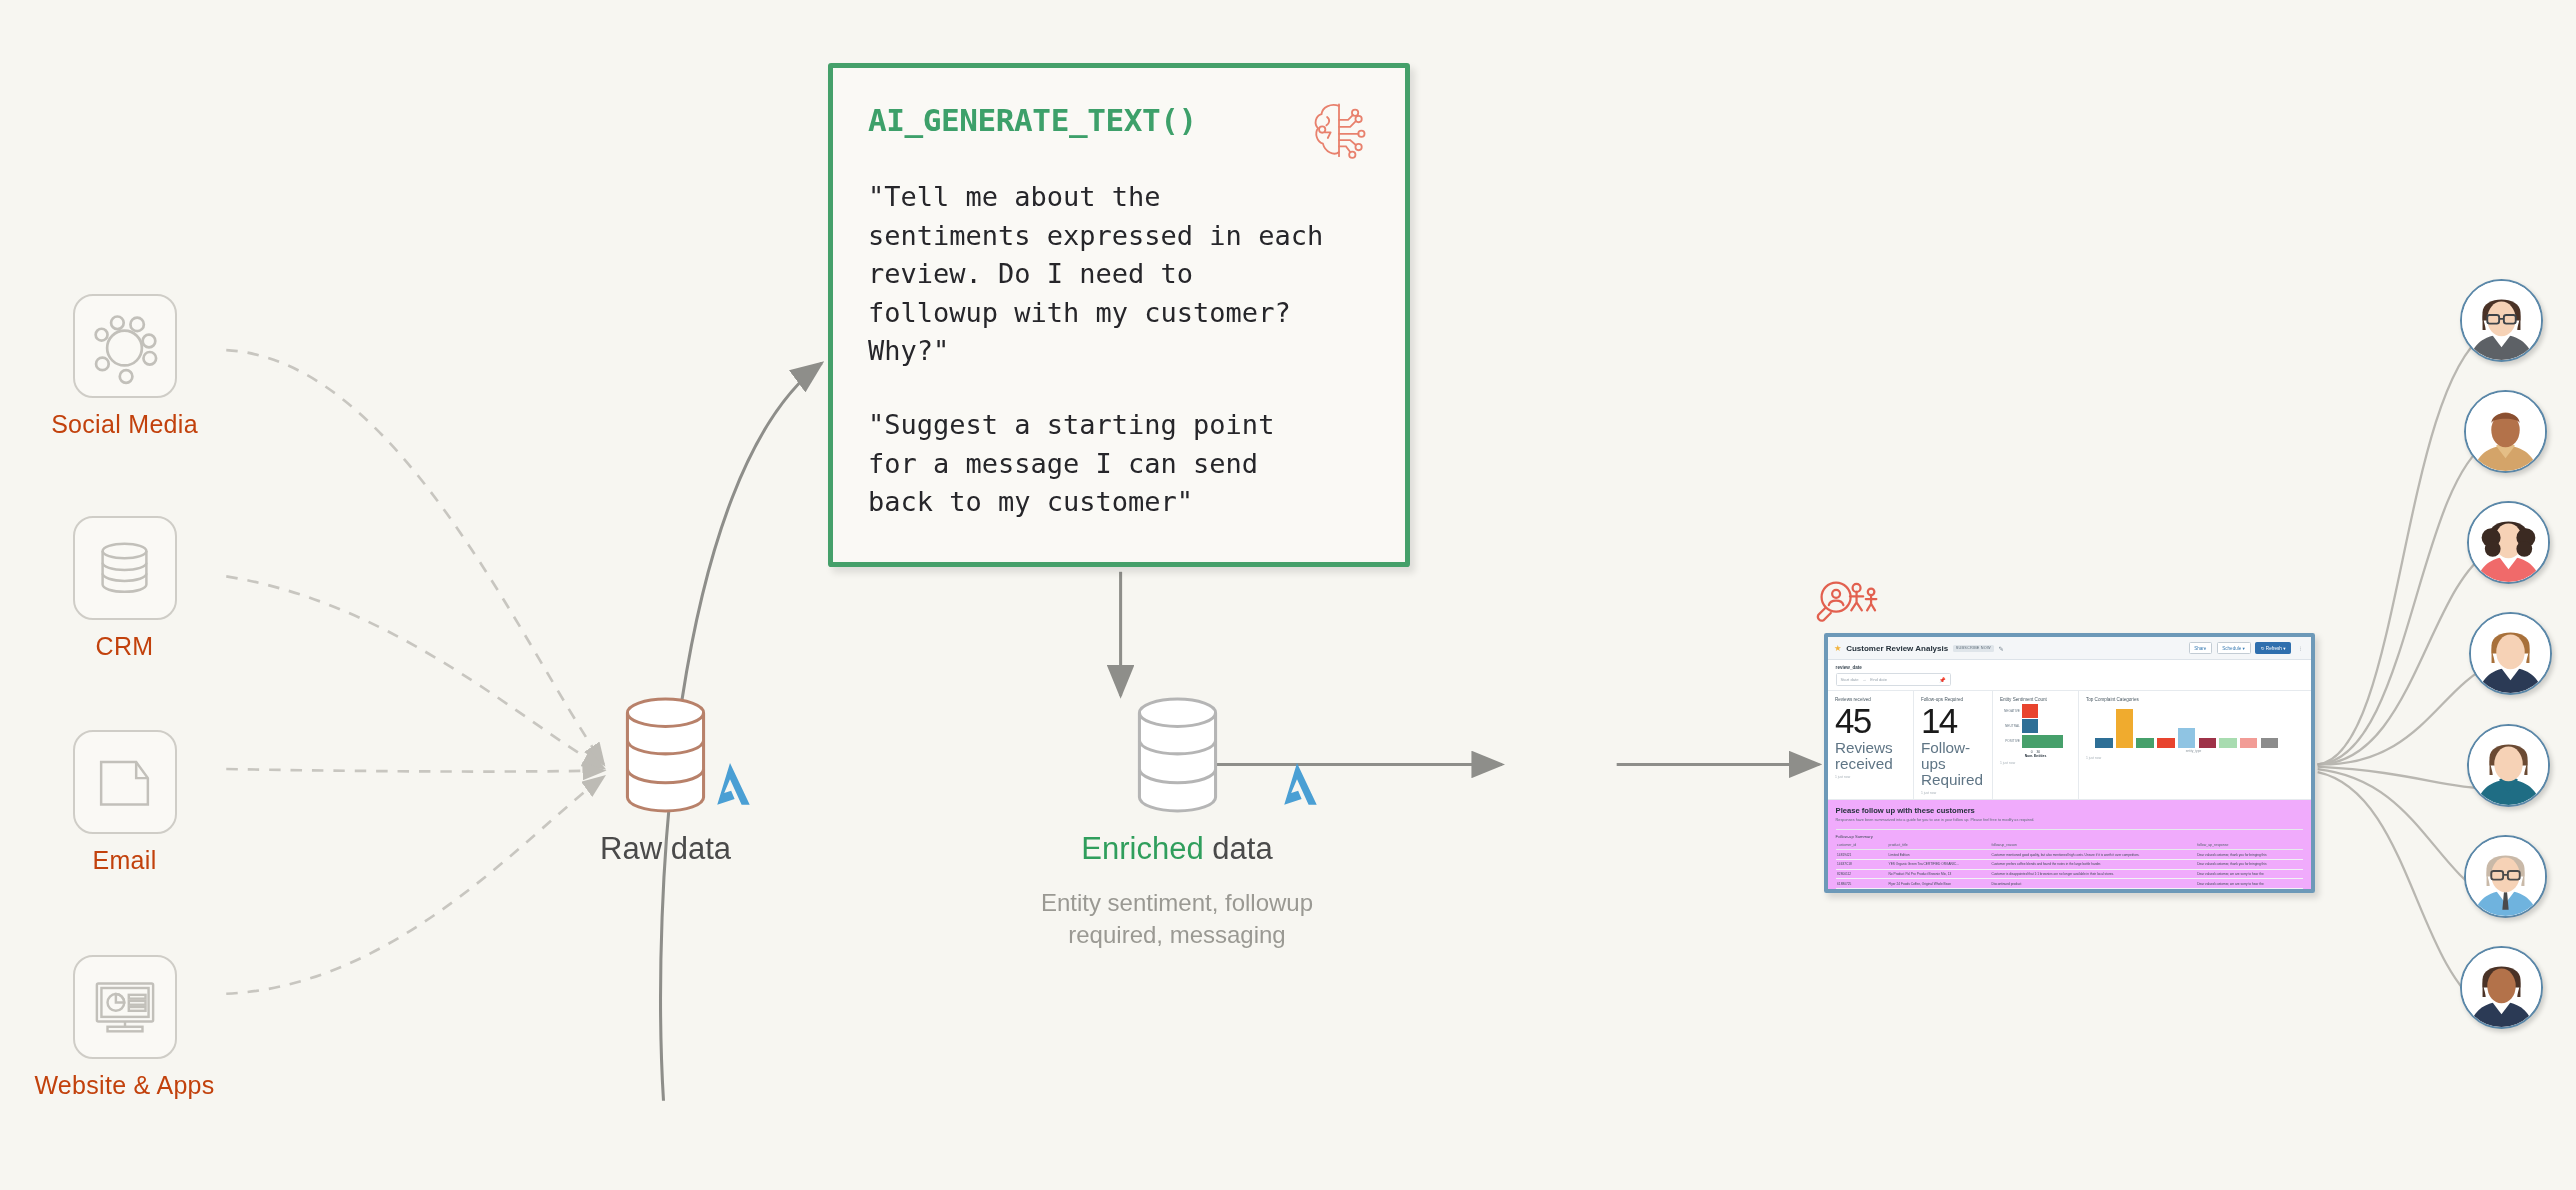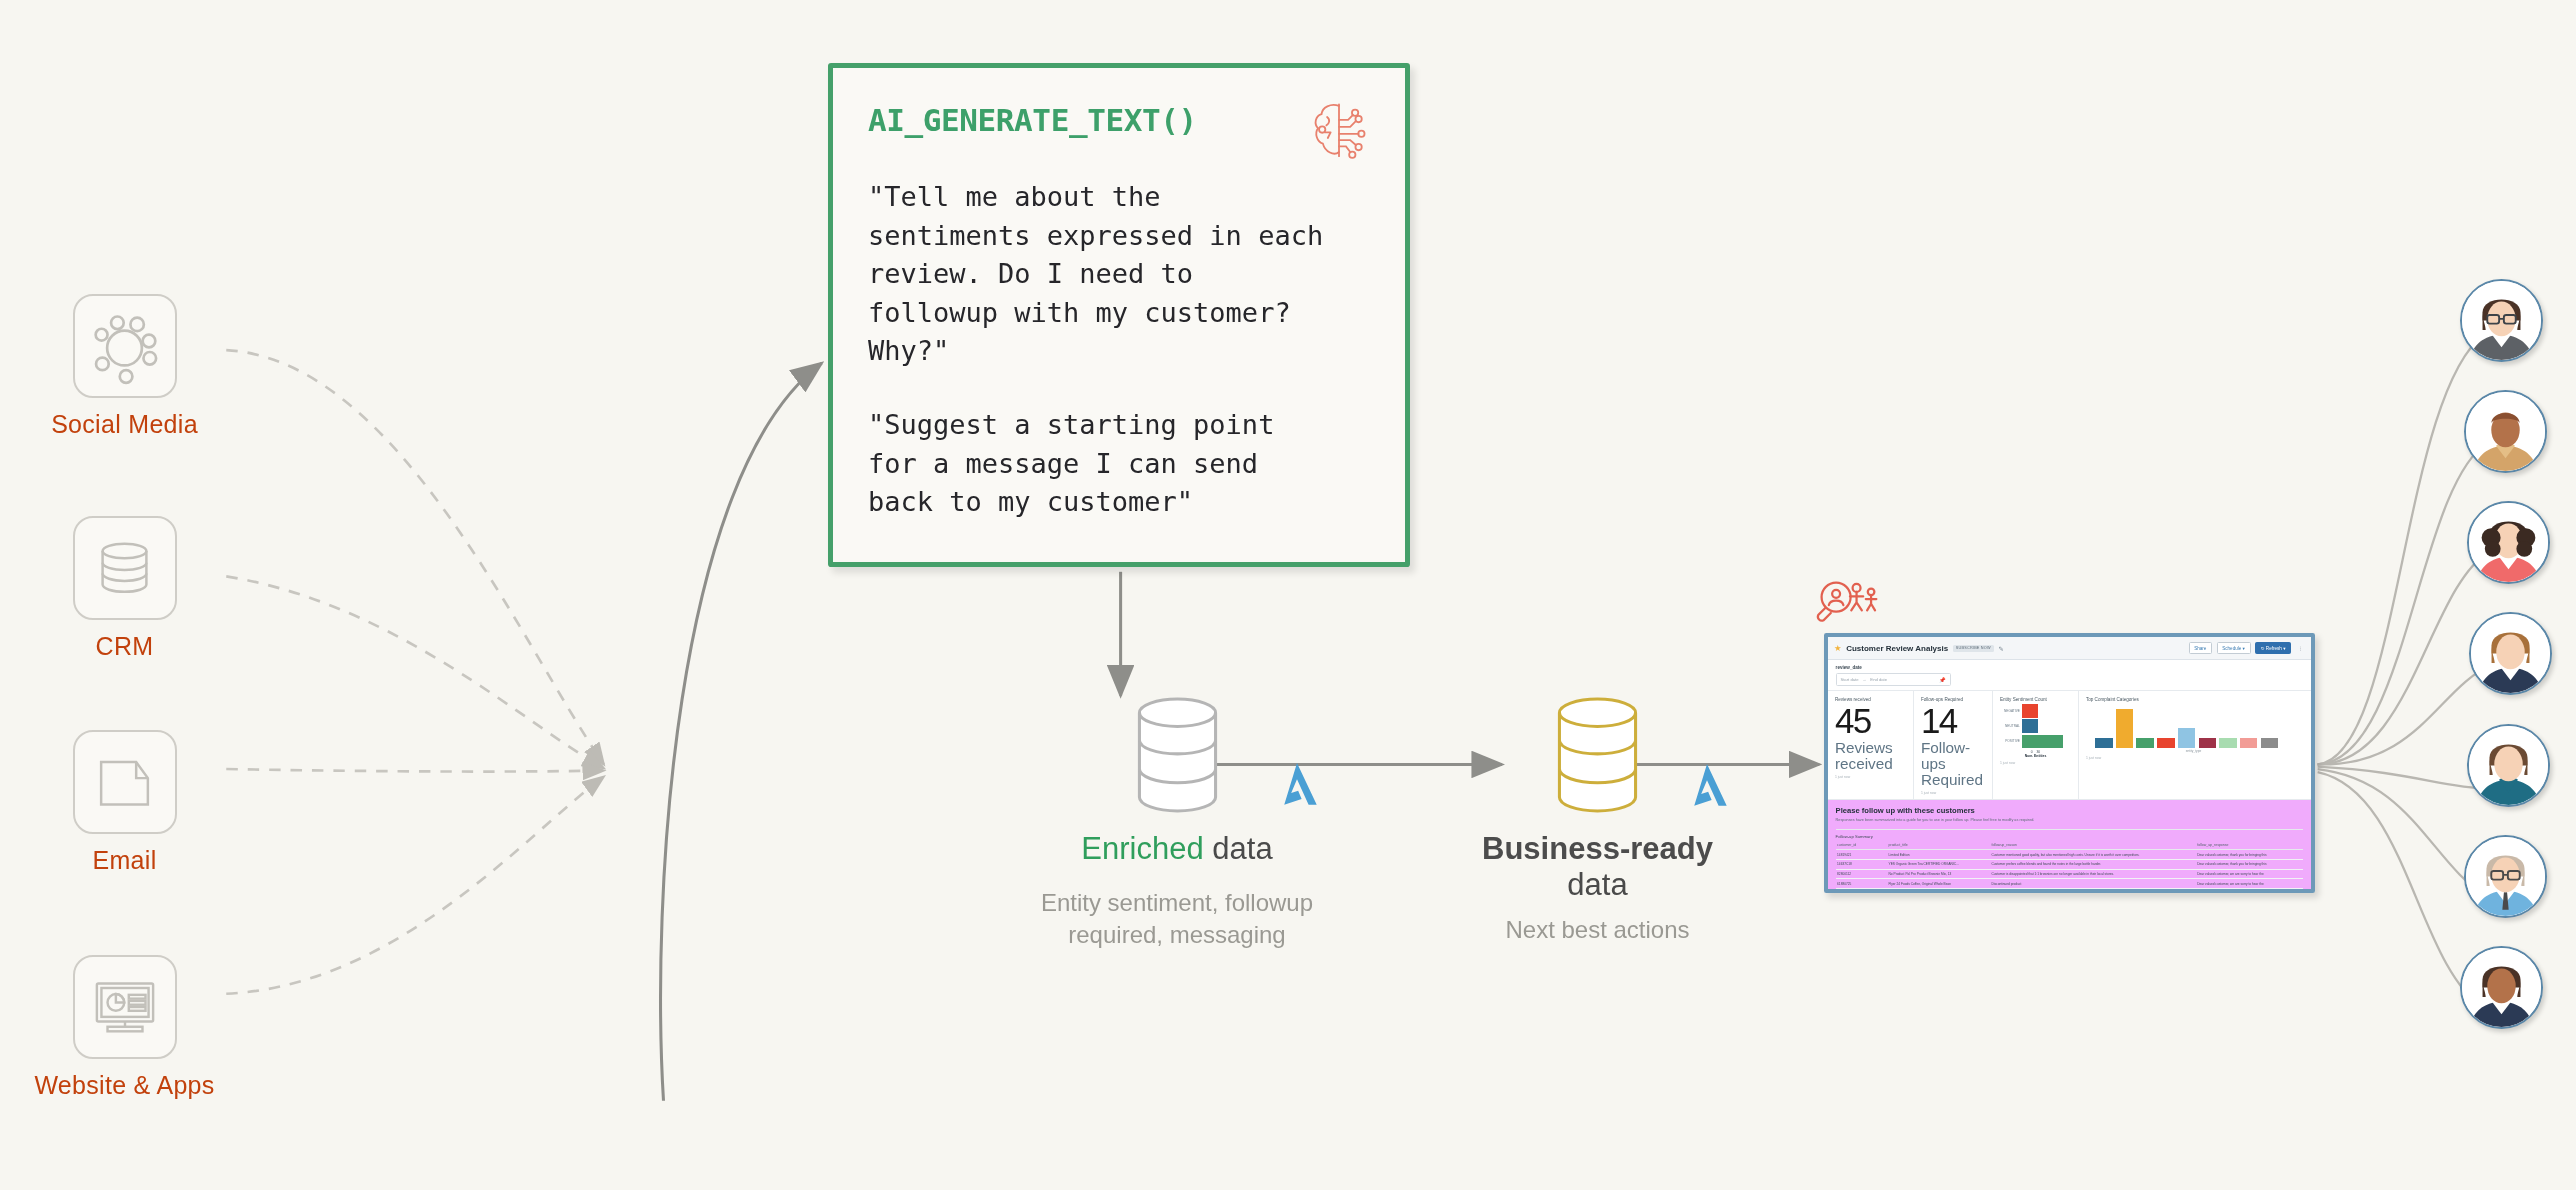--- a/index.html
+++ b/index.html
@@ -254,56 +254,54 @@
     <div class="prompt">"Tell me about the
 sentiments expressed in each
 review. Do I need to
 followup with my customer?
 Why?"</div>
     <div class="prompt second">"Suggest a starting point
 for a message I can send
 back to my customer"</div>
   </div>
 
+  <div class="node" style="left:566px; top:696px; width:199px;">
+    <div class="cyl">
+      <svg width="101" height="118" viewBox="0 0 132 155" fill="#ffffff" stroke="#b8816a" stroke-width="4">
+        <path d="M16,22 L16,133 A50,18 0 0 0 116,133 L116,22" fill="#fff"></path>
+        <ellipse cx="66" cy="22" rx="50" ry="18"></ellipse>
+        <path d="M16,58 A50,18 0 0 0 116,58" fill="none"></path>
+        <path d="M16,96 A50,18 0 0 0 116,96" fill="none"></path>
+      </svg>
+      <svg class="logo" style="left:86px; top:60px;" viewBox="0 0 100 100">
+        <path d="M50,12 L84,84 L70,84 L50,40 L40,64 L52,60 L58,74 L28,84 Z" fill="#4a9fd4"></path>
+      </svg>
+    </div>
+    <div class="lbl" style="margin-top:17px;">Raw data</div>
+  </div>
 
   <div class="node" style="left:1024px; top:696px; width:306px;">
     <div class="cyl">
       <svg width="101" height="118" viewBox="0 0 132 155" fill="#ffffff" stroke="#b5b5b5" stroke-width="4">
         <path d="M16,22 L16,133 A50,18 0 0 0 116,133 L116,22" fill="#fff"></path>
         <ellipse cx="66" cy="22" rx="50" ry="18"></ellipse>
         <path d="M16,58 A50,18 0 0 0 116,58" fill="none"></path>
         <path d="M16,96 A50,18 0 0 0 116,96" fill="none"></path>
       </svg>
       <svg class="logo" style="left:141px; top:60px;" viewBox="0 0 100 100">
         <path d="M50,12 L84,84 L70,84 L50,40 L40,64 L52,60 L58,74 L28,84 Z" fill="#4a9fd4"></path>
       </svg>
     </div>
     <div class="lbl" style="margin-top:17px;">
       <span class="hl">Enriched</span><span> data</span>
     </div>
     <div class="sub" style="white-space:pre-line;">Entity sentiment, followup
 required, messaging</div>
   </div>
 
-  <div class="node" style="left:1456px; top:696px; width:283px;">
-    <div class="cyl">
-      <svg width="101" height="118" viewBox="0 0 132 155" fill="#ffffff" stroke="#cdae3b" stroke-width="4">
-        <path d="M16,22 L16,133 A50,18 0 0 0 116,133 L116,22" fill="#fff"></path>
-        <ellipse cx="66" cy="22" rx="50" ry="18"></ellipse>
-        <path d="M16,58 A50,18 0 0 0 116,58" fill="none"></path>
-        <path d="M16,96 A50,18 0 0 0 116,96" fill="none"></path>
-      </svg>
-      <svg class="logo" style="left:131px; top:61px;" viewBox="0 0 100 100">
-        <path d="M50,12 L84,84 L70,84 L50,40 L40,64 L52,60 L58,74 L28,84 Z" fill="#4a9fd4"></path>
-      </svg>
-    </div>
-    <div class="lbl bold" style="margin-top:17px;">Business-ready</div>
-    <div class="lbl">data</div>
-    <div class="sub" style="margin-top:10.7px;">Next best actions</div>
-  </div>
 
   <div id="magnifier-icon">
     <svg viewBox="0 0 100 100" fill="none" stroke="#e2604f" stroke-width="3.4" stroke-linecap="round">
       <circle cx="35" cy="32" r="22"></circle>
       <circle cx="35" cy="27" r="6"></circle>
       <path d="M24,44 C26,35 44,35 46,44"></path>
       <path d="M19,48 L8,59 A6,6 0 0 0 16,67 L27,56"></path>
       <circle cx="66" cy="18" r="6"></circle>
       <path d="M66,24 L66,40 M56,31 L76,31 M66,40 L58,52 M66,40 L74,52"></path>
       <circle cx="88" cy="24" r="5"></circle>

